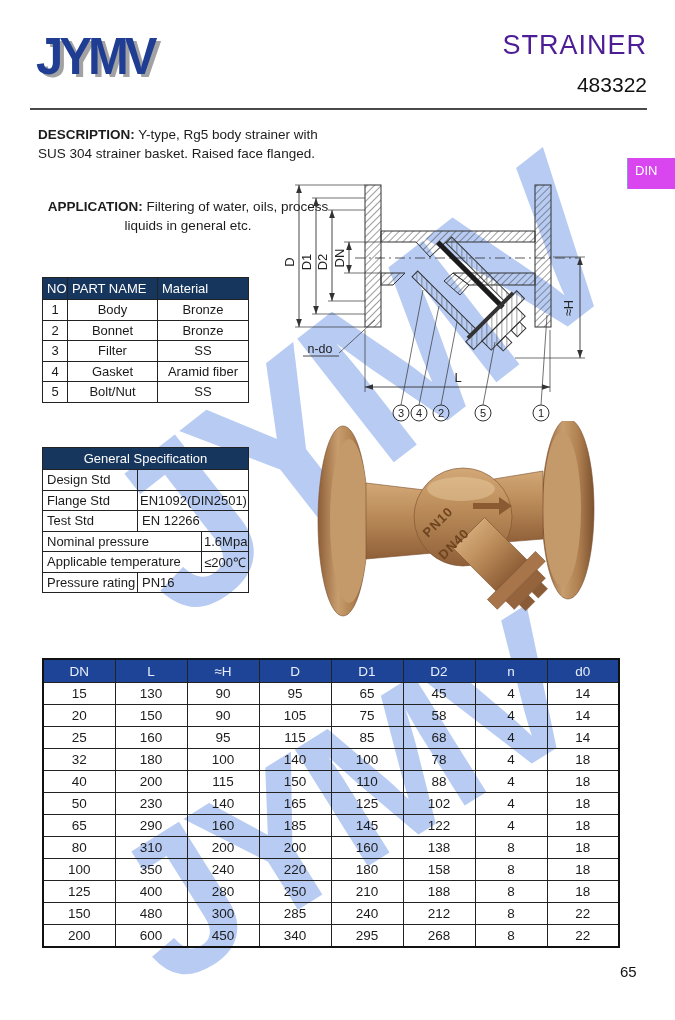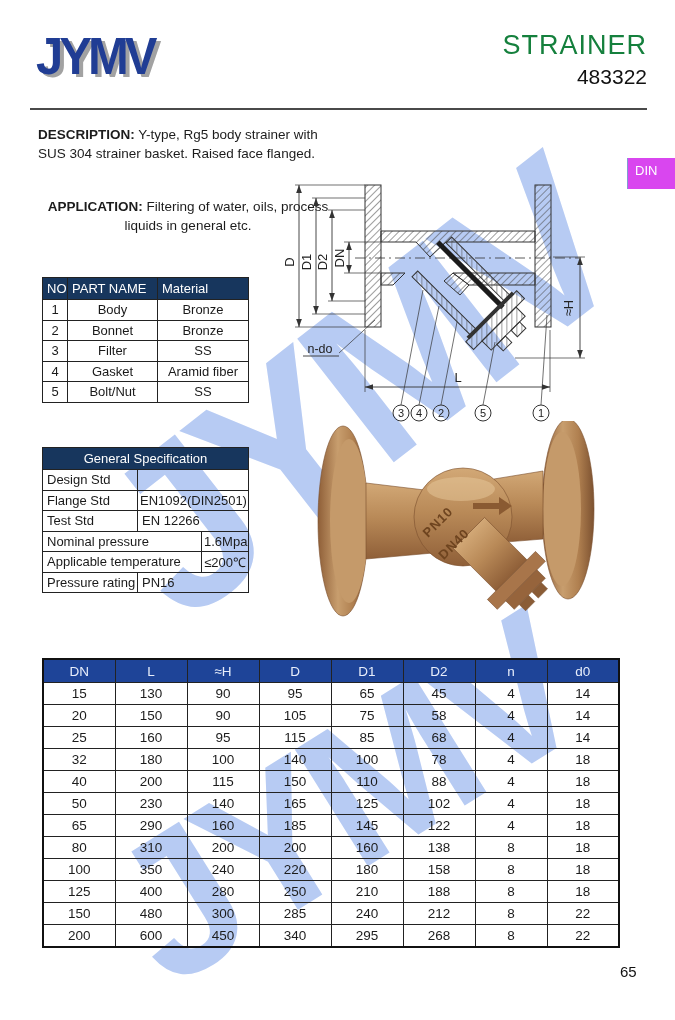--- a/index.html
+++ b/index.html
@@ -14,22 +14,22 @@
   }
   #wm-top{font-size:228px;left:75px;top:276px;transform:rotate(-38deg);}
   #wm-bottom{font-size:200px;left:95px;top:700px;transform:rotate(-32deg);}
   
   .logo{
     position:absolute;left:36px;top:28px;z-index:1;
     font-size:49px;font-weight:bold;letter-spacing:-4px;color:#203d94;
     text-shadow:4px 3px 0 #a2a2a2;transform:scaleY(1.04);
   }
   .title-block{position:absolute;right:28px;top:30px;z-index:1;text-align:right;}
-  .title-main{font-size:27px;letter-spacing:1px;color:#15803d;}
-  .title-model{font-size:21px;color:#111;margin-top:4px;}
+  .title-main{font-size:27px;letter-spacing:1px;color:#4c1d95;}
+  .title-model{font-size:21px;color:#111;margin-top:12px;}
   .rule{position:absolute;left:30px;right:28px;top:108px;border-top:2px solid #4a4a4a;z-index:1;}
   
   .para{position:absolute;left:38px;width:300px;z-index:1;font-size:13.5px;line-height:1.4;color:#1c1c1c;}
   #desc{top:126px;}
   #appl{top:198px;text-align:center;}
   .para b{font-weight:bold;}
   
   .din-tab{
     position:absolute;left:627px;top:158px;width:60px;height:31px;z-index:1;
     background:#d946ef;color:#fff;font-size:13px;box-sizing:border-box;

